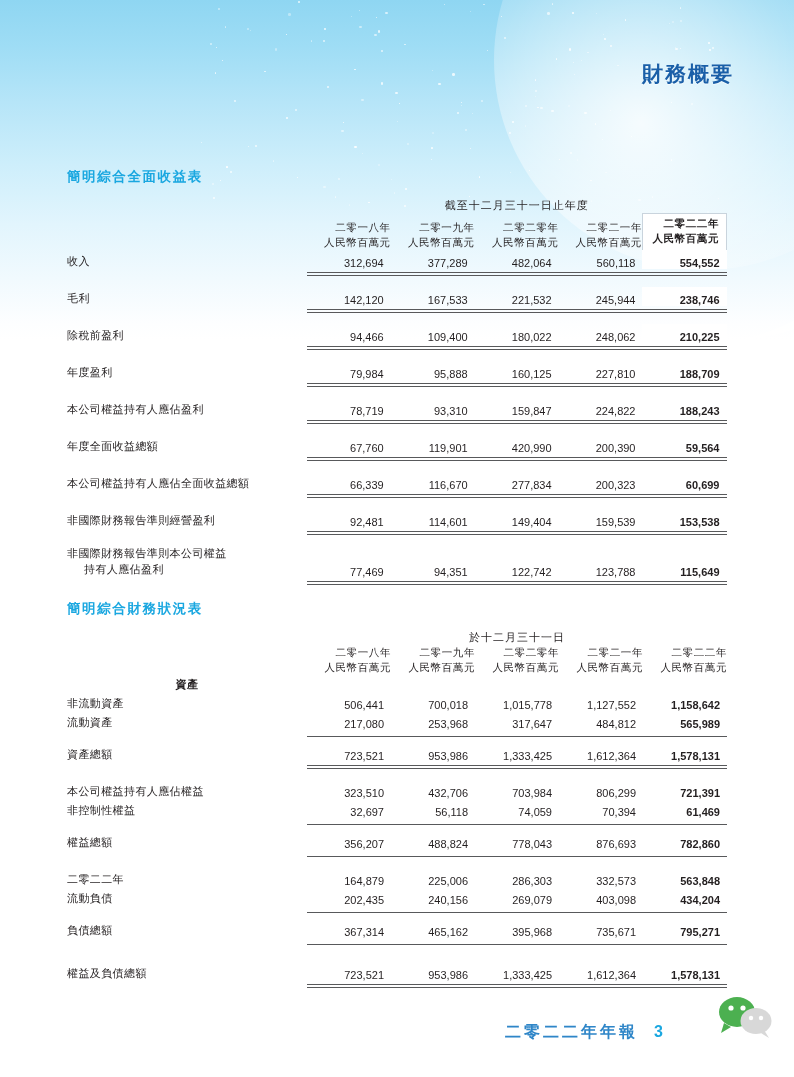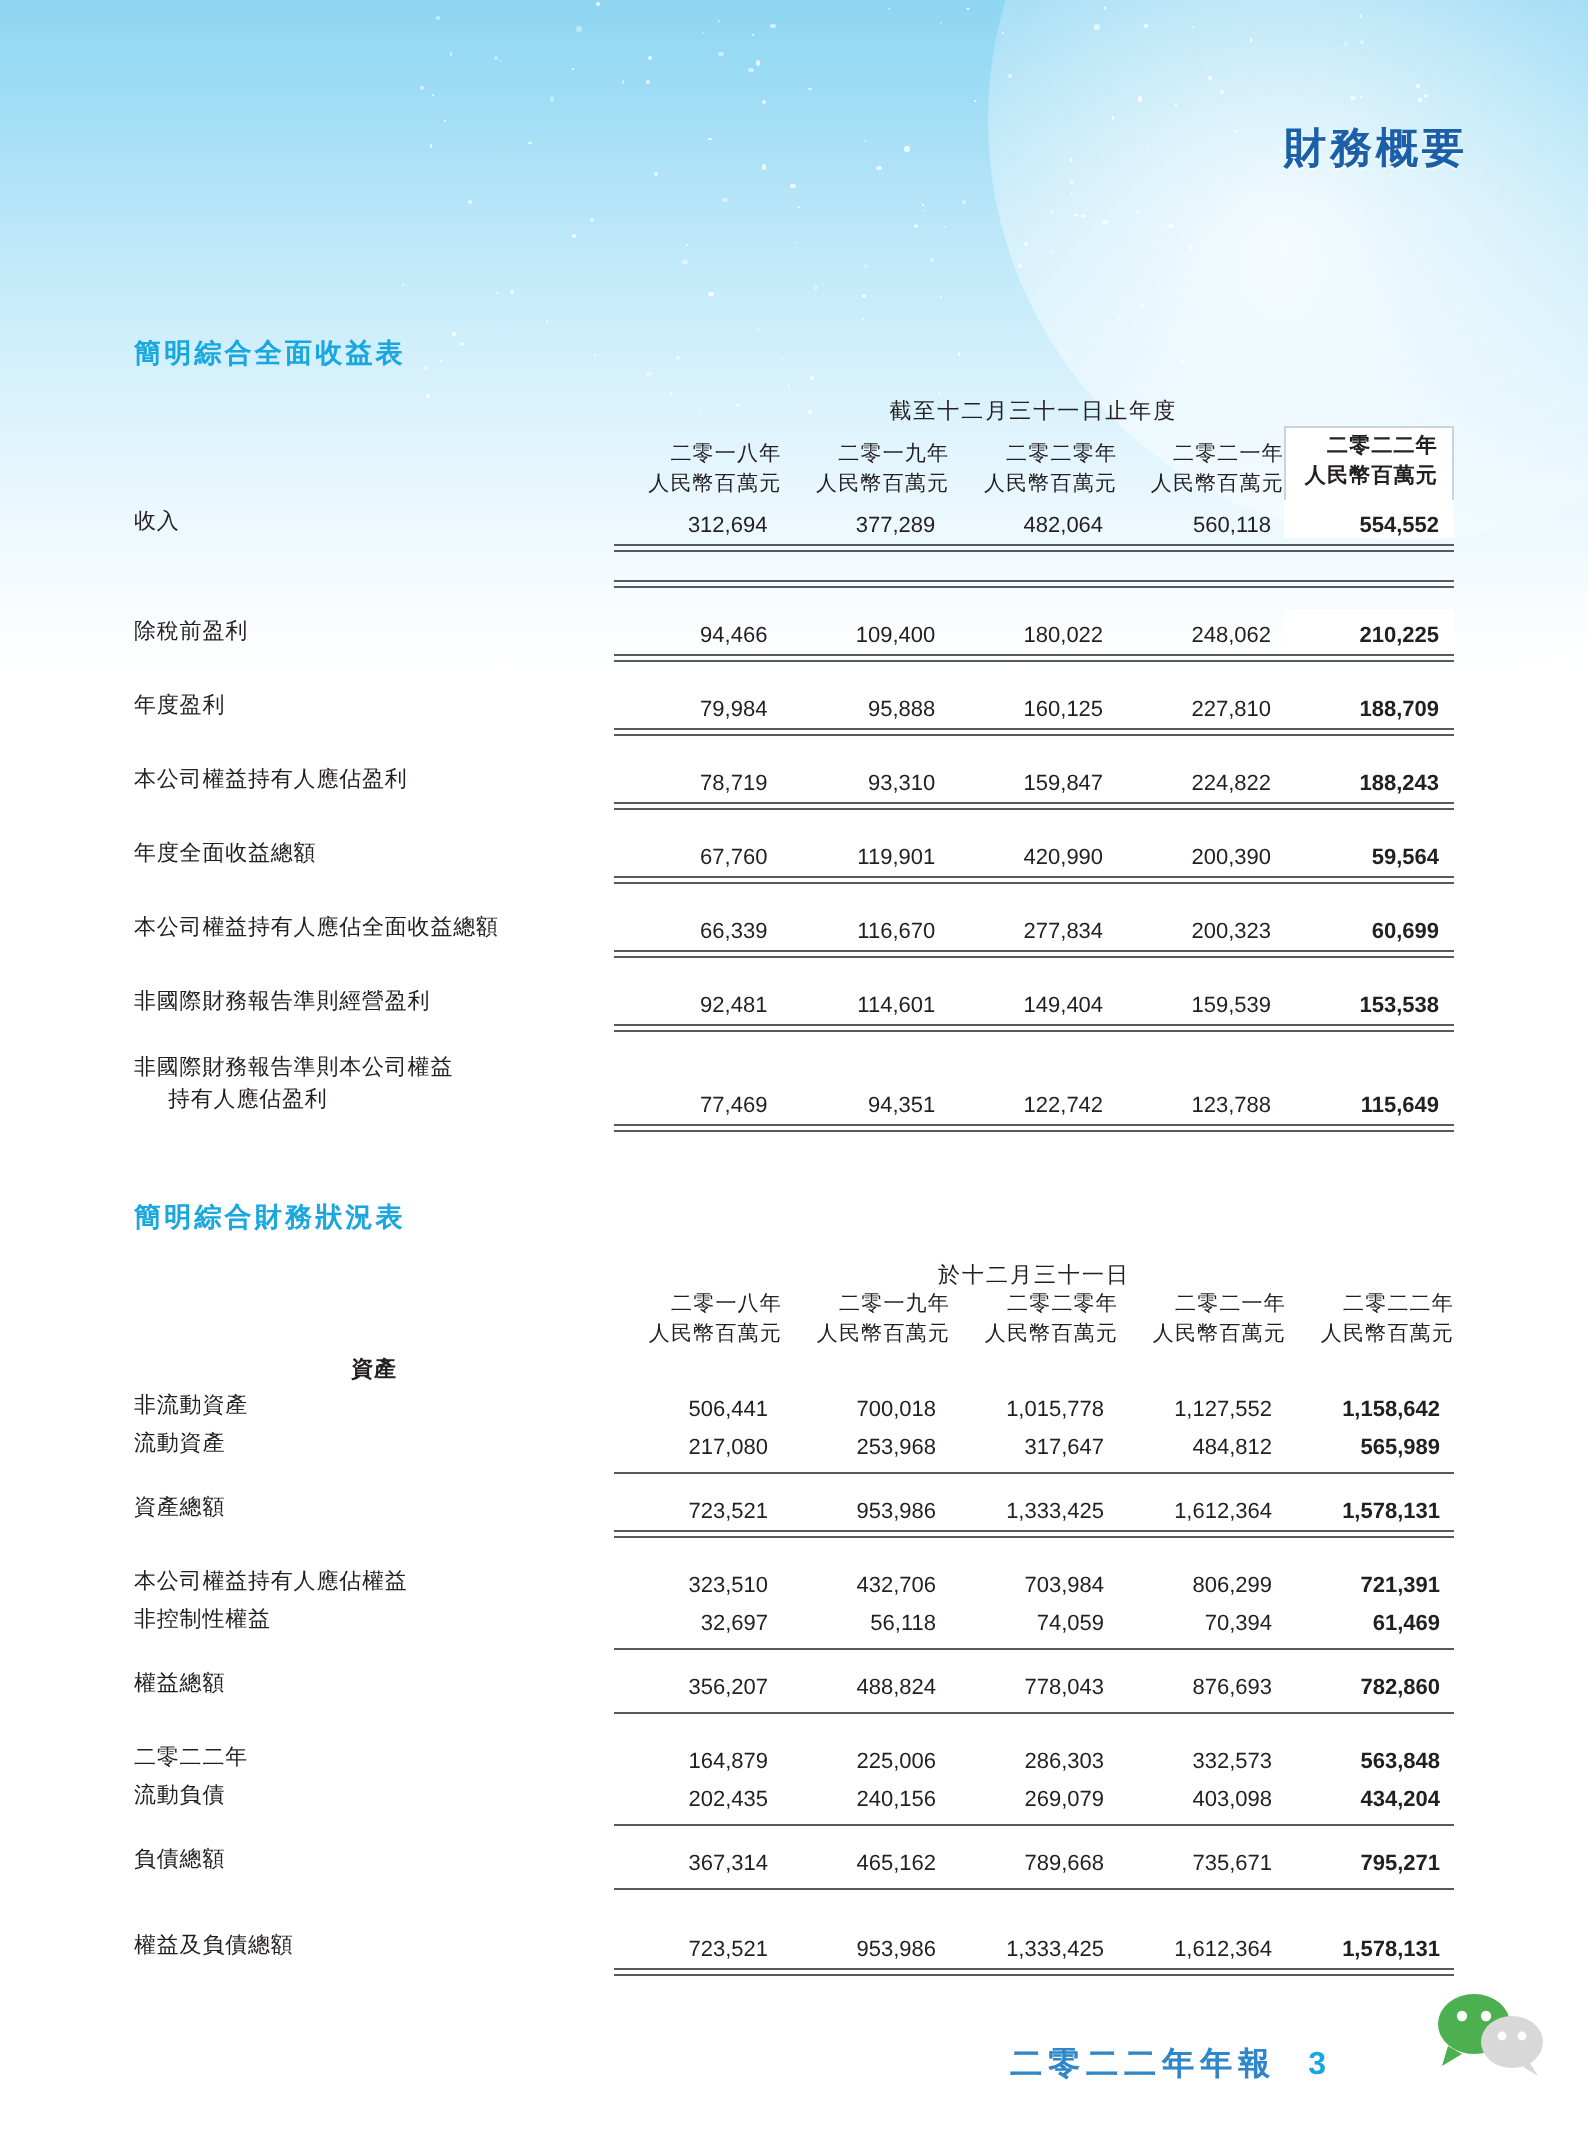--- a/index.html
+++ b/index.html
@@ -450,20 +450,28 @@
             <td class="num-rule">
               <div></div>
             </td>
             <td class="num-rule-last">
               <div></div>
             </td>
           </tr>
           <tr class="spacer">
             <td colspan="6"></td>
           </tr>
+          <tr class="data">
+            <td class="lbl">毛利</td>
+            <td>142,120</td>
+            <td>167,533</td>
+            <td>221,532</td>
+            <td>245,944</td>
+            <td class="last">238,746</td>
+          </tr>
           <tr class="rule dbl">
             <td></td>
             <td class="num-rule">
               <div></div>
             </td>
             <td class="num-rule">
               <div></div>
             </td>
             <td class="num-rule">
               <div></div>
@@ -898,21 +906,21 @@
               <div></div>
             </td>
           </tr>
           <tr class="spacer-sm">
             <td colspan="6"></td>
           </tr>
           <tr class="data">
             <td class="lbl">負債總額</td>
             <td>367,314</td>
             <td>465,162</td>
-            <td>789,668</td>
+            <td>395,968</td>
             <td>735,671</td>
             <td class="last">795,271</td>
           </tr>
           <tr class="rule">
             <td></td>
             <td class="num-rule">
               <div></div>
             </td>
             <td class="num-rule">
               <div></div>

